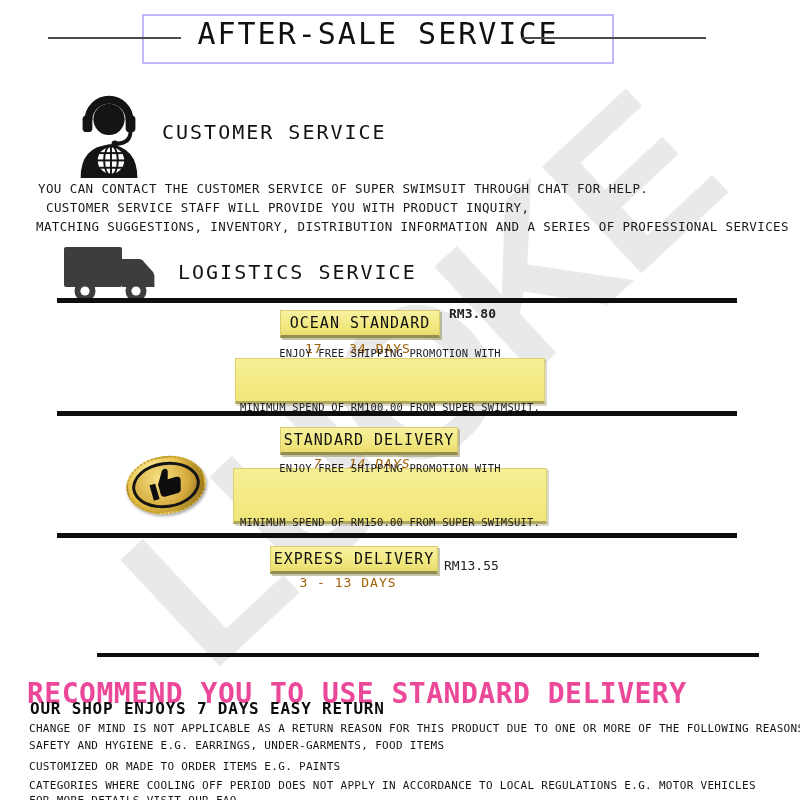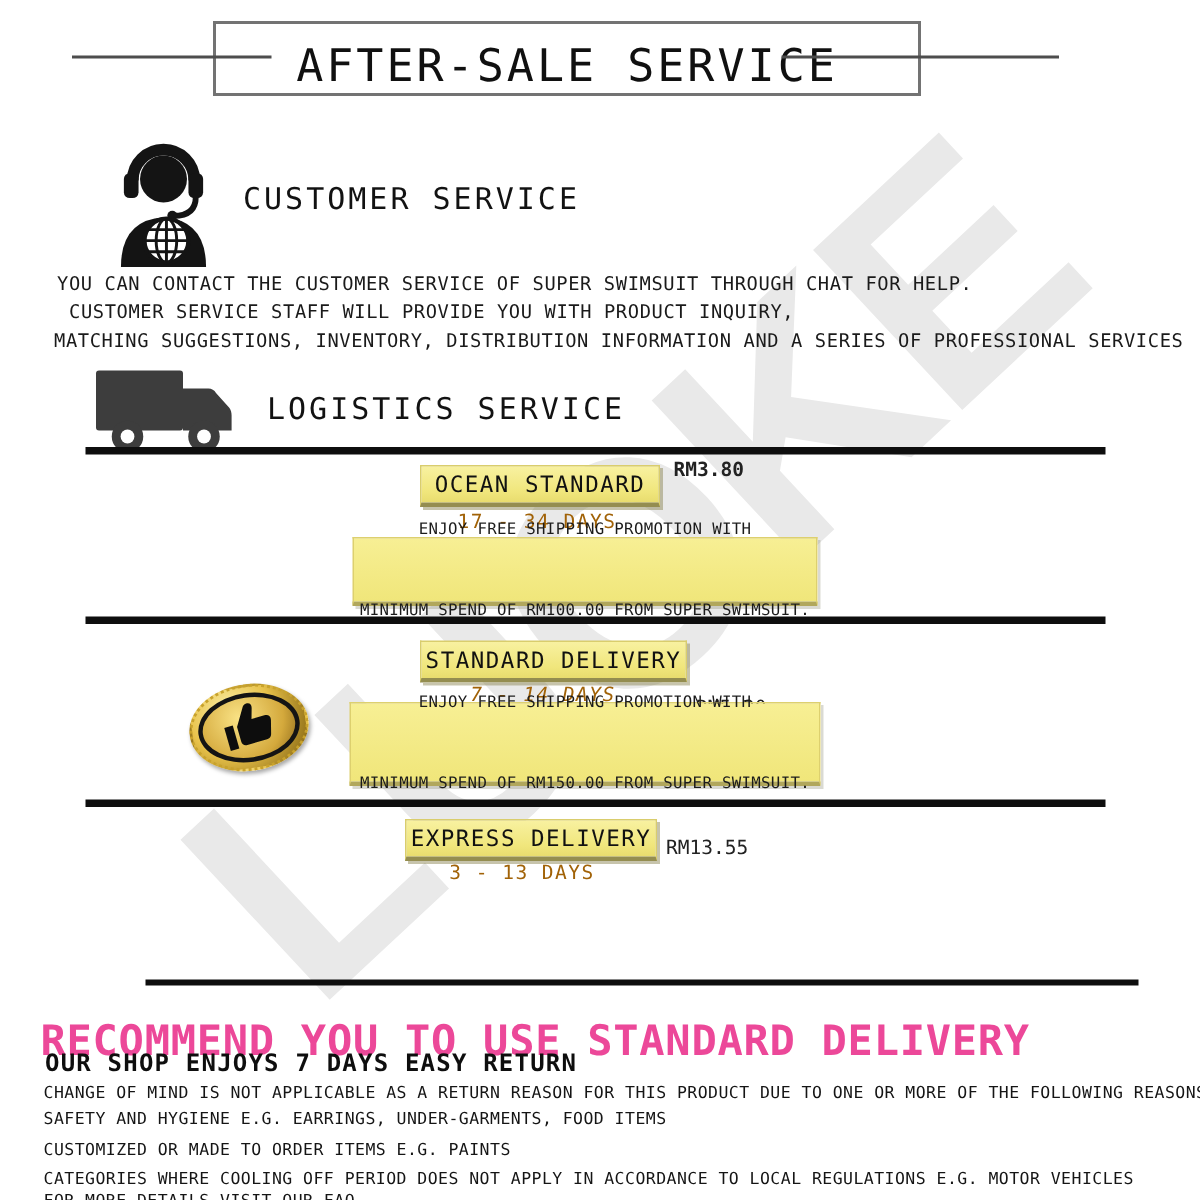--- a/index.html
+++ b/index.html
@@ -14,22 +14,22 @@
     position:absolute;left:-80px;top:240px;width:1000px;height:280px;
     display:flex;align-items:center;justify-content:center;
     transform:rotate(-43deg);
     font-family:"Liberation Sans",sans-serif;font-weight:bold;
     font-size:212px;letter-spacing:-6px;color:#e9e9e9;z-index:0;
     user-select:none;white-space:nowrap;
   }
 
   
   .title-box{
-    left:142px;top:14px;width:468px;height:46px;border:2px solid #737373;
-    background:#ffffff;display:flex;align-items:flex-end;justify-content:center;
+    left:142px;top:14px;width:468px;height:46px;border:2px solid #c4b5fd;
+    background:#ffffff;display:flex;align-items:flex-start;justify-content:center;
     z-index:2;
   }
   .title-text{font-size:30px;letter-spacing:2px;color:#101010;}
   .title-rule{height:2px;background:#4d4d4d;z-index:3;}
   .title-rule.left{left:48px;top:37px;width:133px;}
   .title-rule.right{left:521px;top:37px;width:185px;}
 
   
   .section-heading{font-size:20px;letter-spacing:2px;color:#121212;z-index:1;}
 

